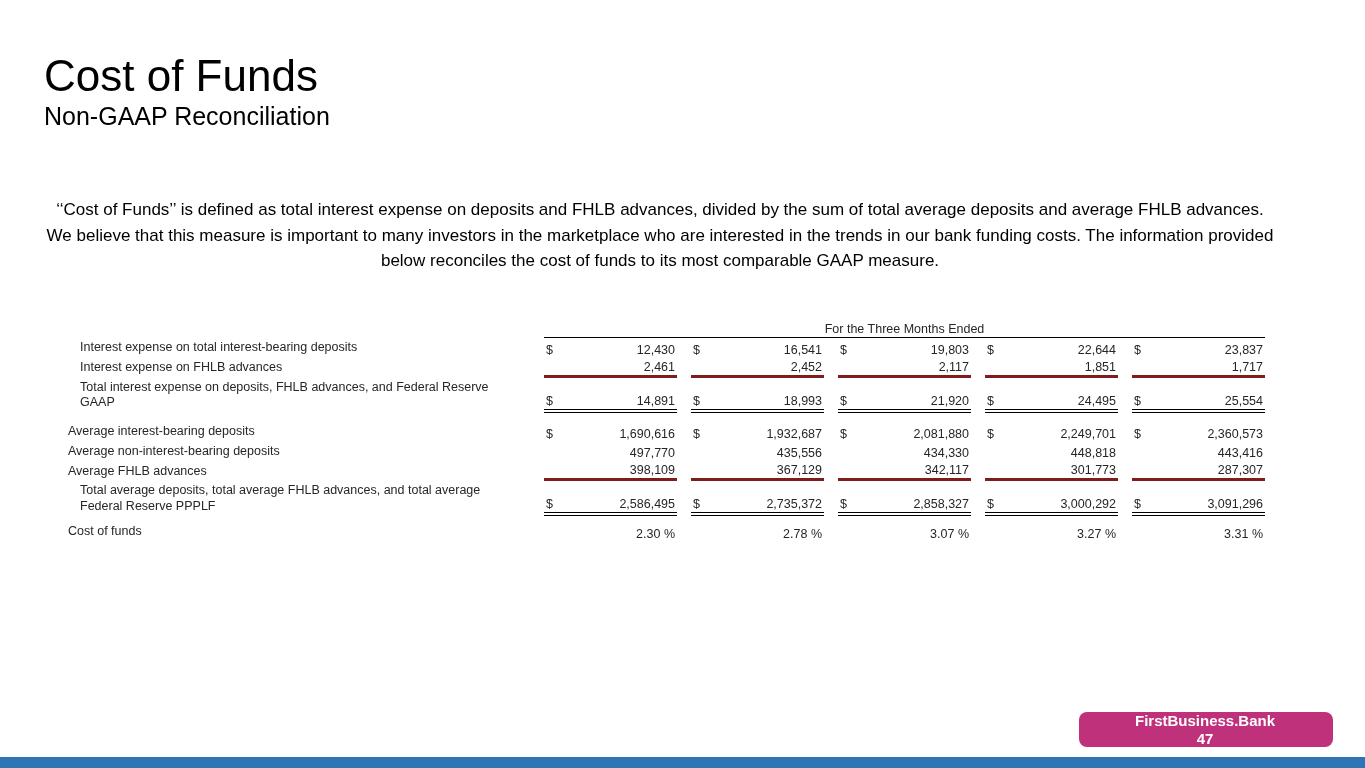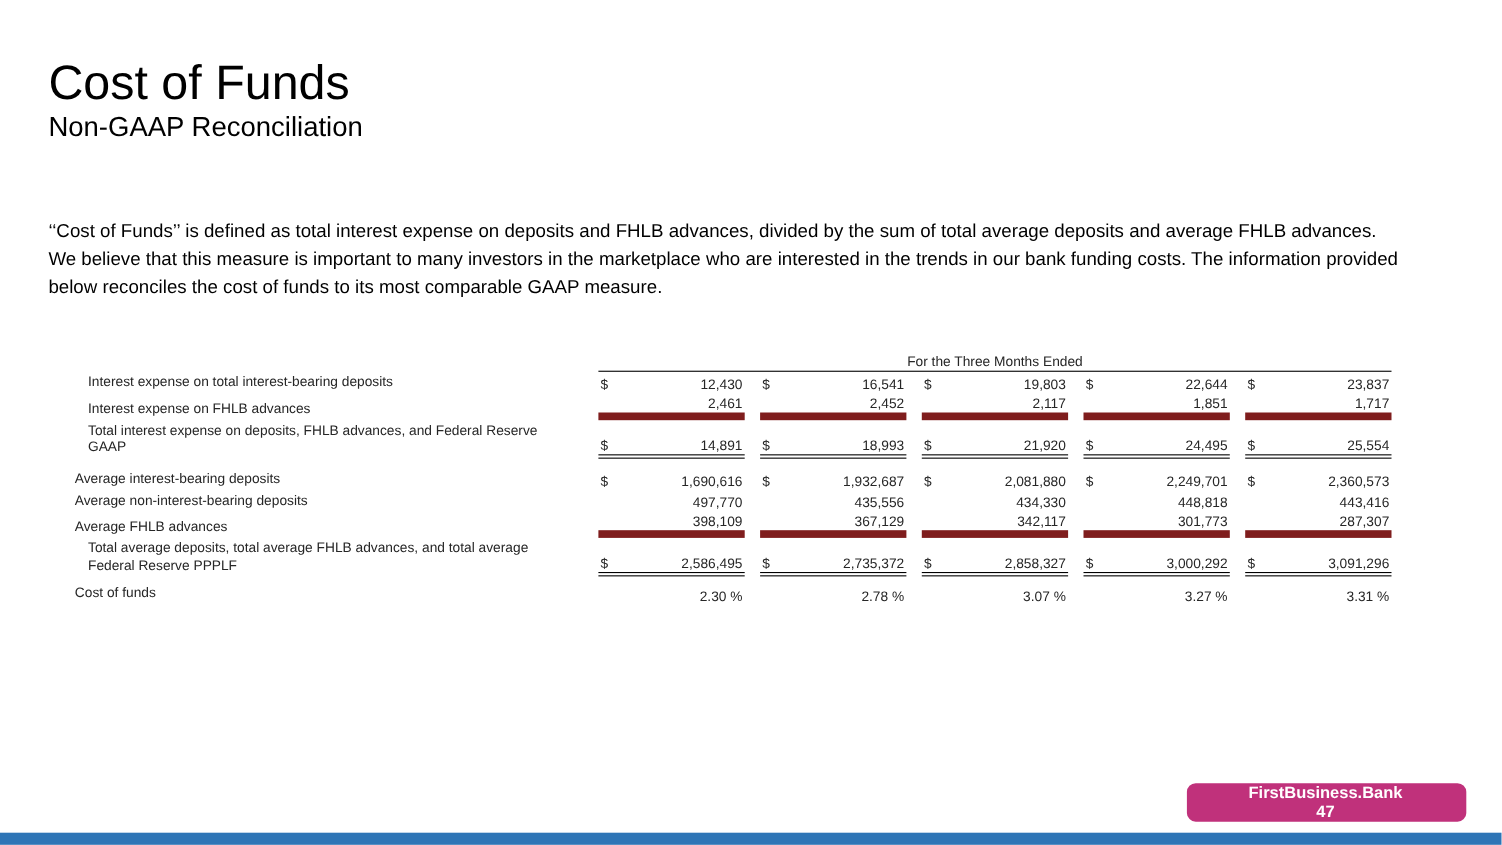--- a/index.html
+++ b/index.html
@@ -6,36 +6,36 @@
   html,body { margin:0; padding:0; }
   body {
     width:1365px; height:768px; background:#ffffff;
     font-family:"Liberation Sans", sans-serif;
     position:relative; overflow:hidden; color:#000;
   }
   .slide { position:absolute; inset:0; background:#fff; }
 
   .title { position:absolute; left:44px; top:22px; font-size:44px; font-weight:400; color:#000; letter-spacing:0; }
   .subtitle { position:absolute; left:44px; top:102px; font-size:25px; color:#000000; }
-  .body-text { position:absolute; left:44px; top:180px; width:1232px; font-size:17px; line-height:1.5; color:#000; }
+  .body-text { position:absolute; left:44px; top:180px; width:1232px; font-size:17px; line-height:1.5; color:#000;text-align:center; }
 
   table.tbl { position:absolute; left:66px; top:322px; border-collapse:collapse; color:#262626; font-size:12.5px; table-layout:fixed; }
   col.c-label { width:464px; }
   col.c-data  { width:147px; }
   td { padding:0; vertical-align:bottom; }
 
   .lbl { padding:2px 6px 2px 2px; line-height:1.25; }
   .lbl.ind { padding-left:14px; }
 
   .cl { display:flex; justify-content:space-between; align-items:flex-end;
         margin-left:14px; padding:2px 2px 1px 2px; min-height:19px; }
   .cl .d { text-align:left; }
   .cl .n { text-align:right; }
 
-  td.u1 .cl { border-bottom:7px solid #7f1d1d; }
+  td.u1 .cl { border-bottom:3px solid #7f1d1d; }
   td.u2 .cl { border-bottom:4px double #000; }
 
   .ghl { text-align:center; border-bottom:1px solid #000; margin-left:14px; padding-bottom:1px; }
   .hc  { text-align:center; border-bottom:1px solid #000; margin-left:14px; padding:2px 0 2px 0; }
 
   tr.gap td { height:9px; }
   tr.gap-sm td { height:6px; }
 
   .bottom-bar { position:absolute; left:0; right:0; bottom:0; height:11px; }
   .badge { position:absolute; right:32px; bottom:21px; width:254px; height:35px;

